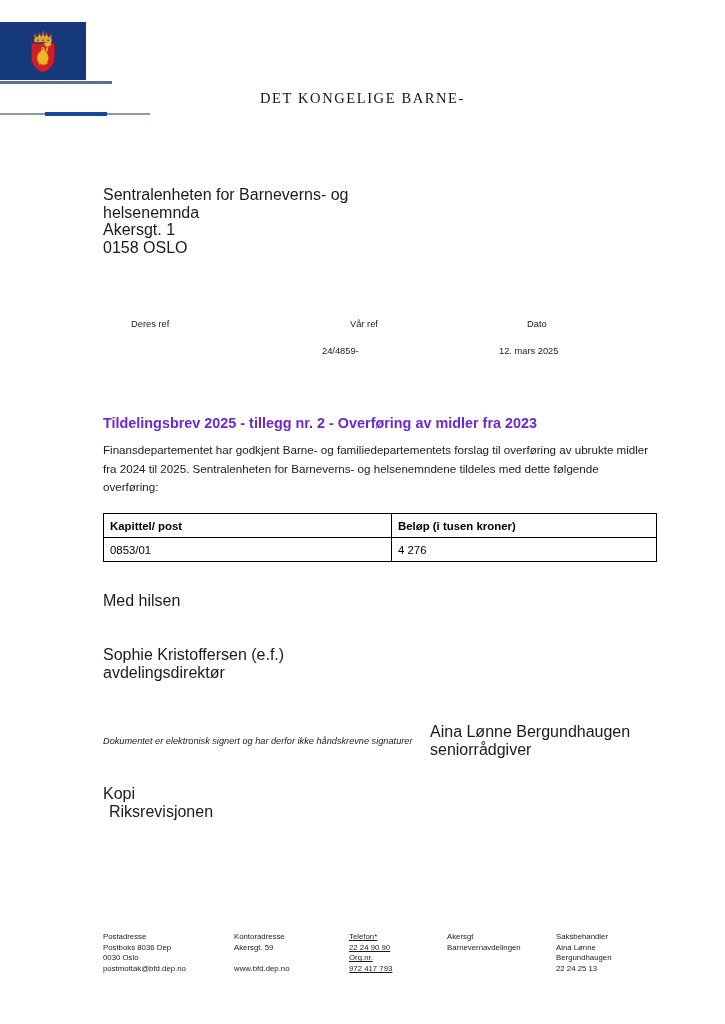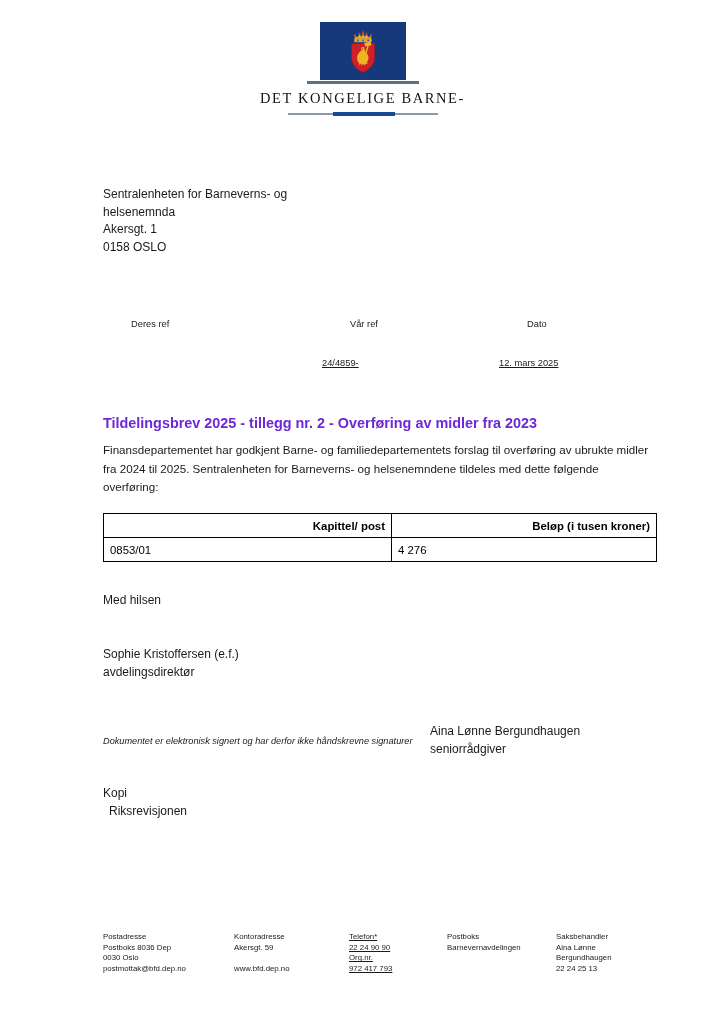--- a/index.html
+++ b/index.html
@@ -21,21 +21,20 @@
   }
 
   
   .letterhead {
     position: absolute;
     left: 0;
     top: 22px;
     width: 725px;
     display: flex;
     flex-direction: column;
-    align-items: center;
   }
   .crest-panel {
     width: 86px;
     height: 58px;
     background: #16397c;
     display: flex;
     align-items: center;
     justify-content: center;
   }
   .crest-svg { display:block; }
@@ -73,36 +72,36 @@
     position: absolute;
     left: 45px; top: 0;
     width: 62px;
     height: 4px;
     background: #164a96;
   }
 
   
   .block { position: absolute; }
   .line-txt {
-    font-size: 12px;
+    font-size: 16px;
     line-height: 17.5px;
     color: #1a1a1a;
     white-space: pre;
   }
 
   .addressee { left: 103px; top: 186px; }
 
   
   .refrow { left: 103px; top: 318px; width: 560px; }
   .refrow .col { position: absolute; top: 0; }
   .refrow .c1 { left: 0; }
   .refrow .c2 { left: 219px; }
   .refrow .c3 { left: 396px; }
   .ref-label { font-size: 9.3px; line-height: 13px; color: #1a1a1a; padding-left: 28px; }
-  .ref-value { font-size: 9.3px; line-height: 13px; color: #1a1a1a; margin-top: 26px; text-decoration: underline; }
+  .ref-value { font-size: 9.3px; line-height: 13px; color: #1a1a1a; margin-top: 14px; }
 
   
   .doc-title {
     left: 103px; top: 413px; width: 565px;
     font-size: 14.4px;
     font-weight: bold;
     color: #6d28d9;
     line-height: 20px;
   }
   .doc-body {
@@ -122,21 +121,21 @@
     table-layout: fixed;
   }
   .amount-table td, .amount-table th {
     border: 1px solid #000;
     padding: 3px 6px;
     font-size: 11.4px;
     text-align: left;
     height: 17px;
     vertical-align: middle;
   }
-  .amount-table th { font-weight: bold; text-align: right; }
+  .amount-table th { font-weight: bold; }
   .amount-table .col-a { width: 275px; }
 
   
   .closing-greeting { left: 103px; top: 592px; }
   .sig-left { left: 103px; top: 646px; }
   .sig-right { left: 430px; top: 683px; margin-top: 40px; }
   .esign-note {
     left: 103px; top: 735px;
     font-size: 9.2px;
     font-style: italic;
@@ -297,21 +296,21 @@
     </div>
 
     <div class="fcol f3">
       <div>Telefon*</div>
       <div>22 24 90 90</div>
       <div>Org.nr.</div>
       <div>972 417 793</div>
     </div>
 
     <div class="fcol f4">
-      <div>Postboks</div>
+      <div>Akersgt</div>
       <div>Barnevernavdelingen</div>
     </div>
 
     <div class="fcol f5">
       <div>Saksbehandler</div>
       <div>Aina Lønne</div>
       <div>Bergundhaugen</div>
       <div>22 24 25 13</div>
     </div>
 

